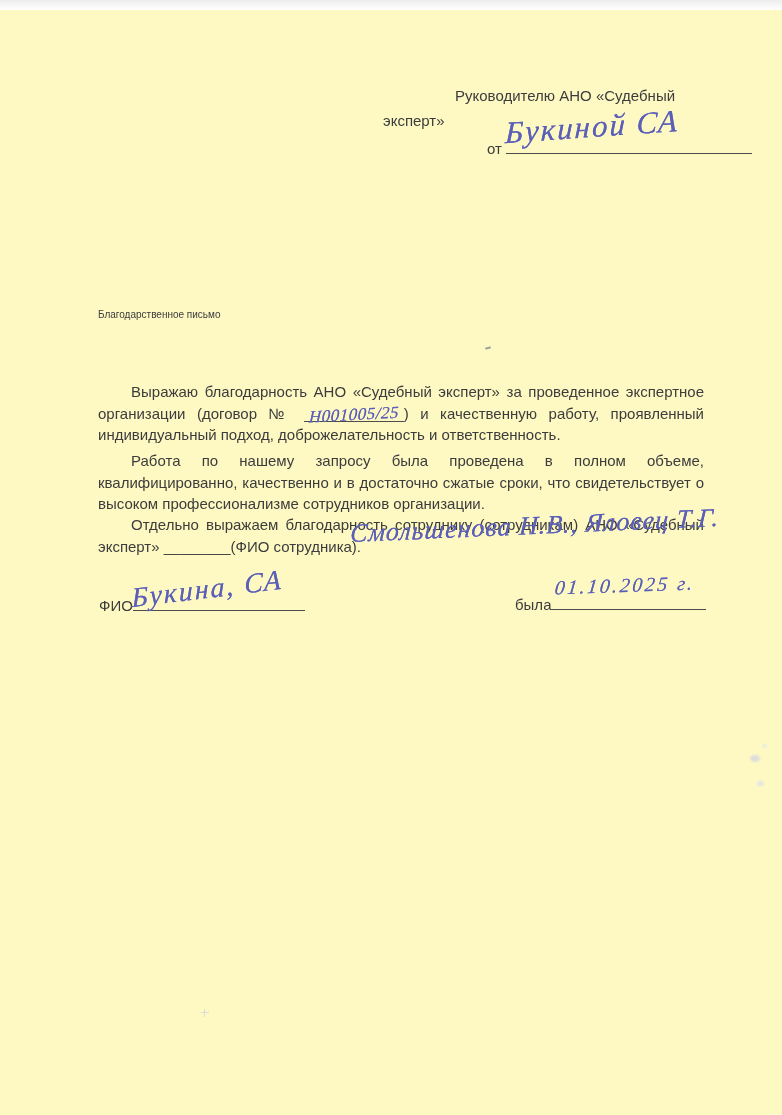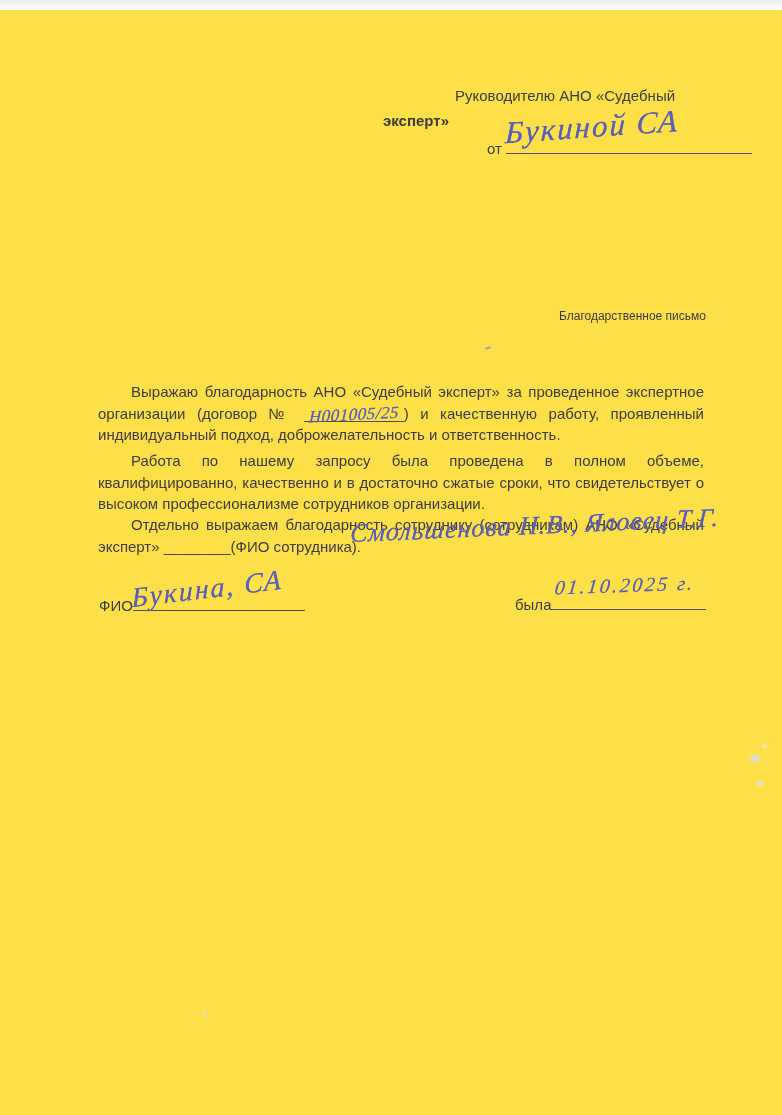--- a/index.html
+++ b/index.html
@@ -1,34 +1,34 @@
 <!DOCTYPE html>
 <html><head>
 <meta charset="utf-8">
 <style>
   html,body{margin:0;padding:0;background:#ffffff;}
   .page{
     position:relative;
     width:782px;height:1115px;
-    background:#fde047;
+    background:#fef9c3;
     font-family:"Liberation Sans", sans-serif;
     color:#3c3c3c;
     overflow:hidden;
   }
   .top-shade{
     position:absolute;left:0;top:0;width:782px;height:10px;
     background:linear-gradient(#ededed,#ffffff);
   }
   
   .header{
     position:absolute;left:383px;top:83px;width:370px;
     font-size:15px;line-height:25px;
   }
   .hline1{margin-left:72px;}
-  .hline2{margin-left:0;font-weight:bold;}
+  .hline2{margin-left:0;}
   .hline3{margin-left:38px;margin-top:7px;}
   .from-row{margin-left:104px;margin-top:3px;position:relative;}
   .uline{
     display:inline-block;border-bottom:1.5px solid #4c4c4c;
     height:15px;vertical-align:baseline;
   }
   .from-line{width:246px;}
   
   .ink{
     font-family:"Liberation Serif", serif;
@@ -38,21 +38,21 @@
     text-shadow:0 0 .5px #6a6fc0;
   }
   .ink-from{
     position:absolute;left:18px;top:-22px;
     font-size:31px;letter-spacing:2px;
     transform:rotate(-4deg) skewX(-6deg);
   }
   
   .title{
     position:absolute;left:98px;top:309px;width:608px;
-    text-align:right;font-size:12px;
+    text-align:left;font-size:10px;
   }
   
   .para{
     position:absolute;left:98px;width:606px;
     font-size:15px;line-height:21.5px;
     text-align:justify;text-indent:33px;
   }
   .p1{top:366px;}
   .p2{top:435px;}
   .p3{top:499px;}

